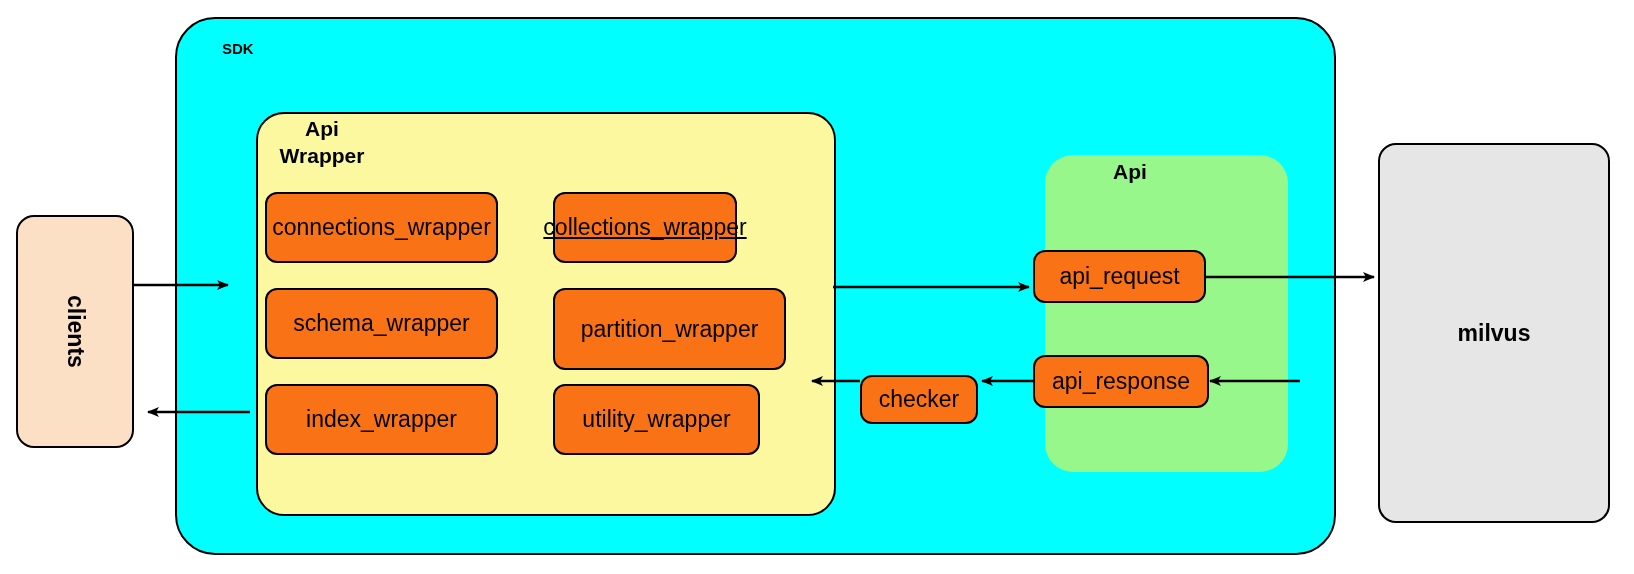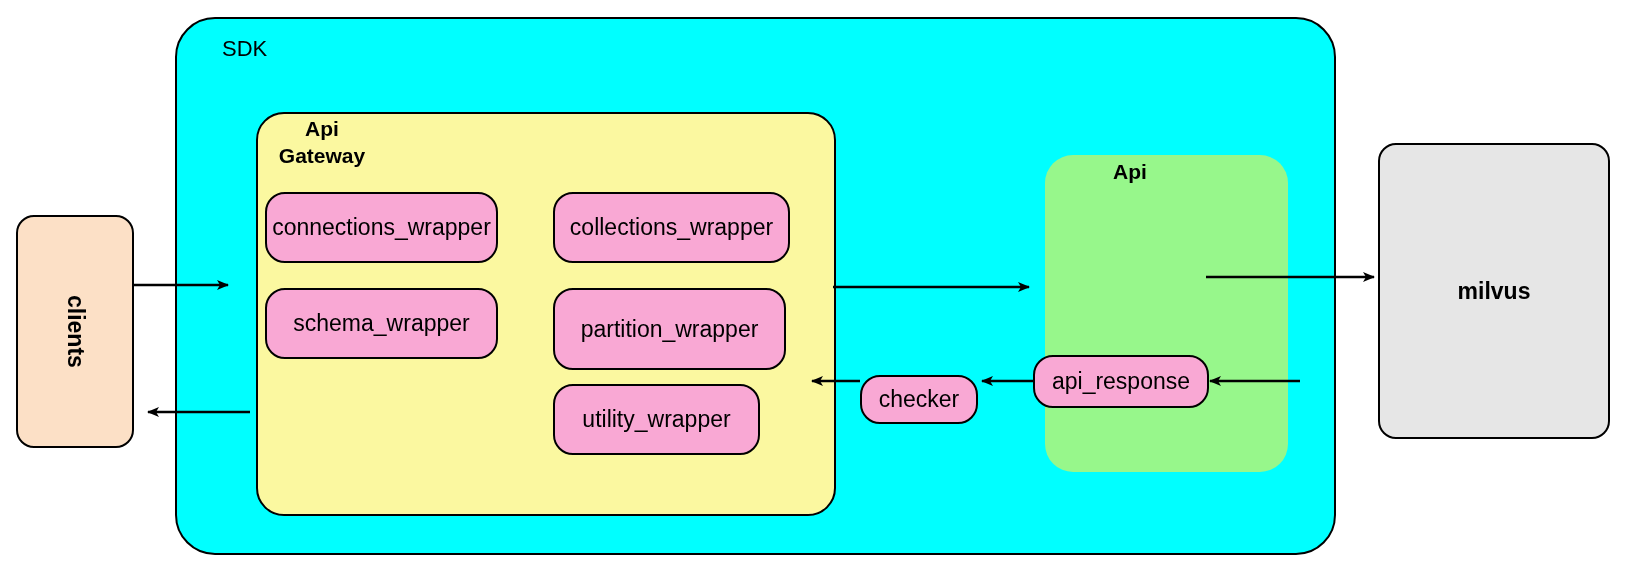--- a/index.html
+++ b/index.html
@@ -36,22 +36,22 @@
     height: 538px;
     background: #00ffff;
     border-radius: 40px;
     border: 2px solid #000000;
     display: block;
   }
   #sdk-label {
     position: absolute;
     left: 222px;
     top: 36px;
-    font-size: 22px;
-    font-weight: normal;
+    font-size: 15px;
+    font-weight: bold;
     line-height: 26px;
     color: #000000;
     white-space: pre;
   }
   
   #api-wrapper-container {
     left: 256px;
     top: 112px;
     width: 580px;
     height: 404px;
@@ -88,23 +88,23 @@
     top: 158px;
     width: 180px;
     font-size: 21px;
     font-weight: bold;
     line-height: 27px;
     text-align: center;
     color: #000000;
   }
   
   .leaf {
-    background: #f9a8d4;
-    border: 2px solid #000000;
-    border-radius: 20px;
+    background: #f97316;
+    border: 2px solid #000000;
+    border-radius: 12px;
     font-size: 23px;
     font-weight: normal;
     align-items: center;
   }
   
   #clients-box {
     left: 16px;
     top: 215px;
     width: 118px;
     height: 233px;
@@ -116,21 +116,21 @@
     font-size: 23px;
     font-weight: bold;
     writing-mode: vertical-rl;
     text-orientation: mixed;
     white-space: nowrap;
   }
   #milvus-box {
     left: 1378px;
     top: 143px;
     width: 232px;
-    height: 296px;
+    height: 380px;
     background: #e6e6e6;
     border: 2px solid #000000;
     border-radius: 18px;
   }
   #milvus-label {
     font-size: 23px;
     font-weight: bold;
   }
   
   #connectors {
@@ -146,48 +146,54 @@
 <body>
 
 <div id="canvas">
 
   <div class="box" id="sdk-container"></div>
   <div id="sdk-label">SDK</div>
 
   <div class="box" id="api-wrapper-container"></div>
   <div id="api-wrapper-label">
     <div>Api</div>
-    <div>Gateway</div>
+    <div>Wrapper</div>
   </div>
 
   <div class="box leaf" style="left:265px; top:192px; width:233px; height:71px;">
     <span>connections_wrapper</span>
   </div>
-  <div class="box leaf" style="left:553px; top:192px; width:237px; height:71px;">
+  <div class="box leaf" style="left:553px; top:192px; width:184px; height:71px;text-decoration:underline;">
     <span>collections_wrapper</span>
   </div>
   <div class="box leaf" style="left:265px; top:288px; width:233px; height:71px;">
     <span>schema_wrapper</span>
   </div>
   <div class="box leaf" style="left:553px; top:288px; width:233px; height:82px;">
     <span>partition_wrapper</span>
+  </div>
+  <div class="box leaf" style="left:265px; top:384px; width:233px; height:71px;">
+    <span>index_wrapper</span>
   </div>
   <div class="box leaf" style="left:553px; top:384px; width:207px; height:71px;">
     <span>utility_wrapper</span>
   </div>
 
   <div class="box leaf" style="left:860px; top:357px; width:118px; height:49px;margin-top:18px;">
     <span>checker</span>
   </div>
 
   <div class="box" id="api-gateway-container"></div>
   <div id="api-gateway-label">
     <div>Api</div>
   </div>
 
+  <div class="box leaf" style="left:1033px; top:250px; width:173px; height:53px;">
+    <span>api_request</span>
+  </div>
   <div class="box leaf" style="left:1033px; top:355px; width:176px; height:53px;">
     <span>api_response</span>
   </div>
 
   <div class="box" id="clients-box">
     <span id="clients-label">clients</span>
   </div>
 
   <div class="box" id="milvus-box">
     <span id="milvus-label">milvus</span>

